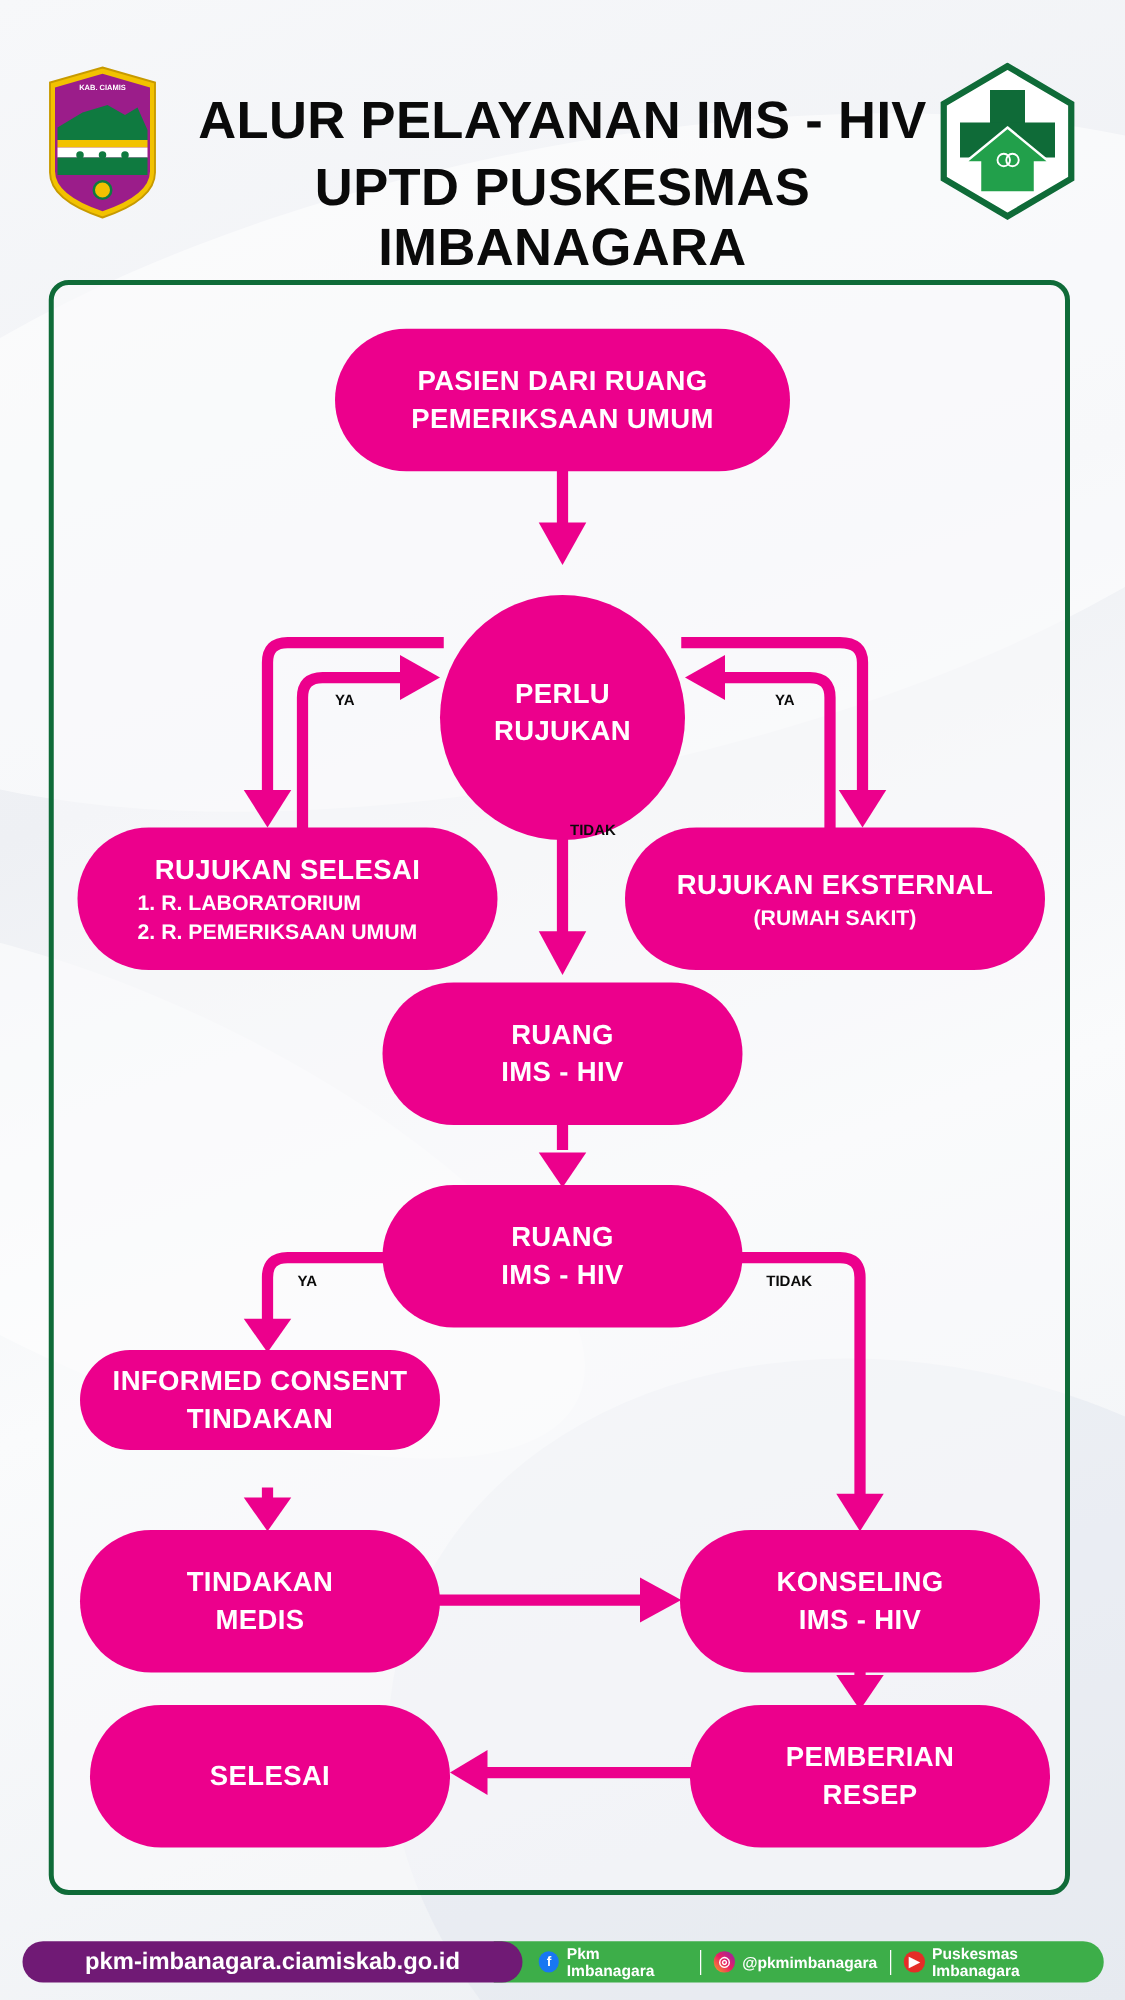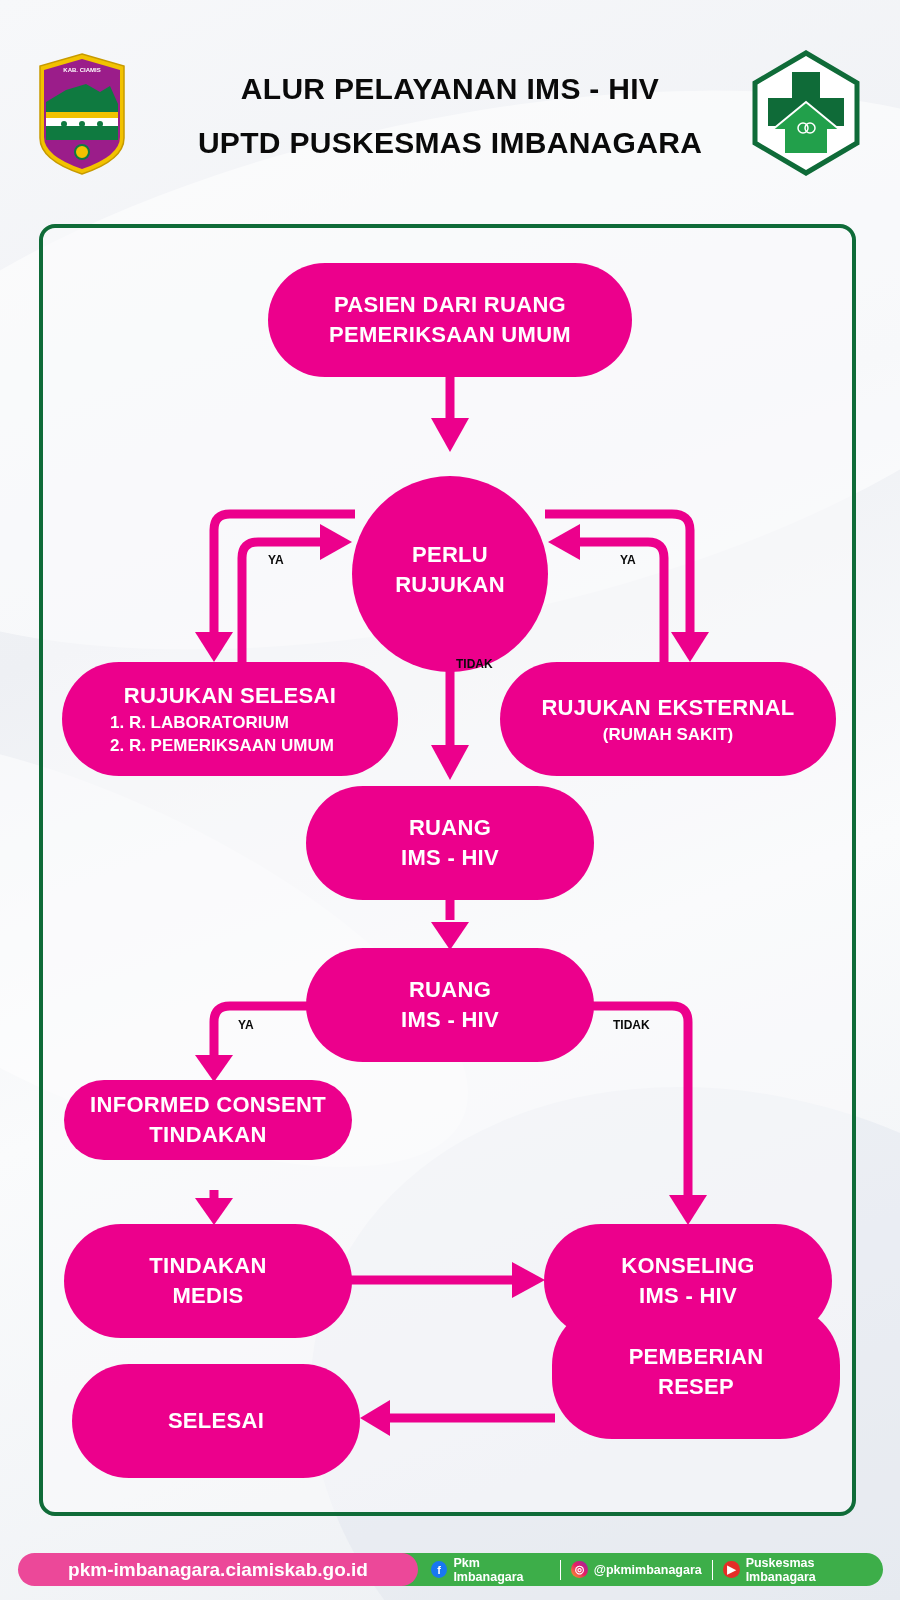--- a/index.html
+++ b/index.html
@@ -8,21 +8,21 @@
     font-family: "Liberation Sans", sans-serif;
     background: linear-gradient(160deg, #f7f8fa 0%, #eef0f4 35%, #fafbfc 60%, #eceff3 100%);
   }
   .bg-swoosh { position: absolute; border-radius: 50%; pointer-events: none; }
   .sw1 { left: -200px; top: 120px; width: 1300px; height: 500px; background: rgba(255,255,255,0.55); transform: rotate(-12deg); }
   .sw2 { left: 300px; top: 1100px; width: 900px; height: 700px; background: rgba(225,229,238,0.45); transform: rotate(20deg); }
   .sw3 { left: -300px; top: 800px; width: 800px; height: 300px; background: rgba(255,255,255,0.5); transform: rotate(25deg); }
 
   .header-title {
     position: absolute; left: 140px; width: 620px; text-align: center;
-    font-weight: bold; color: #0a0a0a; font-size: 30px; letter-spacing: 0.3px;
+    font-weight: bold; color: #0a0a0a; font-size: 42px; letter-spacing: 0.3px;
   }
   .t1 { top: 72px; }
   .t2 { top: 126px; }
 
   .logo-left { position: absolute; left: 36px; top: 52px; width: 92px; height: 124px; }
   .logo-right { position: absolute; left: 750px; top: 50px; width: 112px; height: 126px; }
 
   .frame {
     position: absolute; left: 39px; top: 224px; width: 817px; height: 1292px;
     border: 4px solid #0f6b38; border-radius: 16px; box-sizing: border-box;
@@ -37,21 +37,21 @@
     text-align: center; font-weight: bold; box-sizing: border-box;
   }
   .node .line { font-size: 22px; line-height: 30px; letter-spacing: 0.3px; }
   .node .sub { font-size: 17px; line-height: 23px; }
   .node.circle { border-radius: 50%; }
 
   .edge-label { position: absolute; font-weight: bold; font-size: 12px; color: #0a0a0a; }
 
   .footer-left {
     position: absolute; left: 18px; top: 1553px; width: 400px; height: 33px;
-    background: #ec4899; border-radius: 17px; color: #fff; font-weight: bold;
+    background: #701a75; border-radius: 17px; color: #fff; font-weight: bold;
     font-size: 19px; display: flex; align-items: center; justify-content: center; z-index: 2;
   }
   .footer-right {
     position: absolute; left: 395px; top: 1553px; width: 488px; height: 33px;
     background: #3dae49; border-radius: 0 17px 17px 0; color: #fff;
     display: flex; align-items: center; padding-left: 30px; box-sizing: border-box;
     font-size: 12.5px; font-weight: bold; gap: 6px;
   }
   .soc-icon {
     width: 17px; height: 17px; border-radius: 50%; display: inline-flex;
@@ -186,21 +186,21 @@
 
 <div class="node" style="left:544px; top:1224px; width:288px; height:114px;">
   <div class="line">KONSELING</div>
   <div class="line">IMS - HIV</div>
 </div>
 
 <div class="node" style="left:72px; top:1364px; width:288px; height:114px;">
   <div class="line">SELESAI</div>
 </div>
 
-<div class="node" style="left:552px; top:1305px; width:288px; height:134px;">
+<div class="node" style="left:552px; top:1364px; width:288px; height:114px;">
   <div class="line">PEMBERIAN</div>
   <div class="line">RESEP</div>
 </div>
 
 <div class="edge-label" style="left:268px; top:553px;">YA</div>
 <div class="edge-label" style="left:620px; top:553px;">YA</div>
 <div class="edge-label" style="left:456px; top:657px;">TIDAK</div>
 <div class="edge-label" style="left:238px; top:1018px;">YA</div>
 <div class="edge-label" style="left:613px; top:1018px;">TIDAK</div>
 

